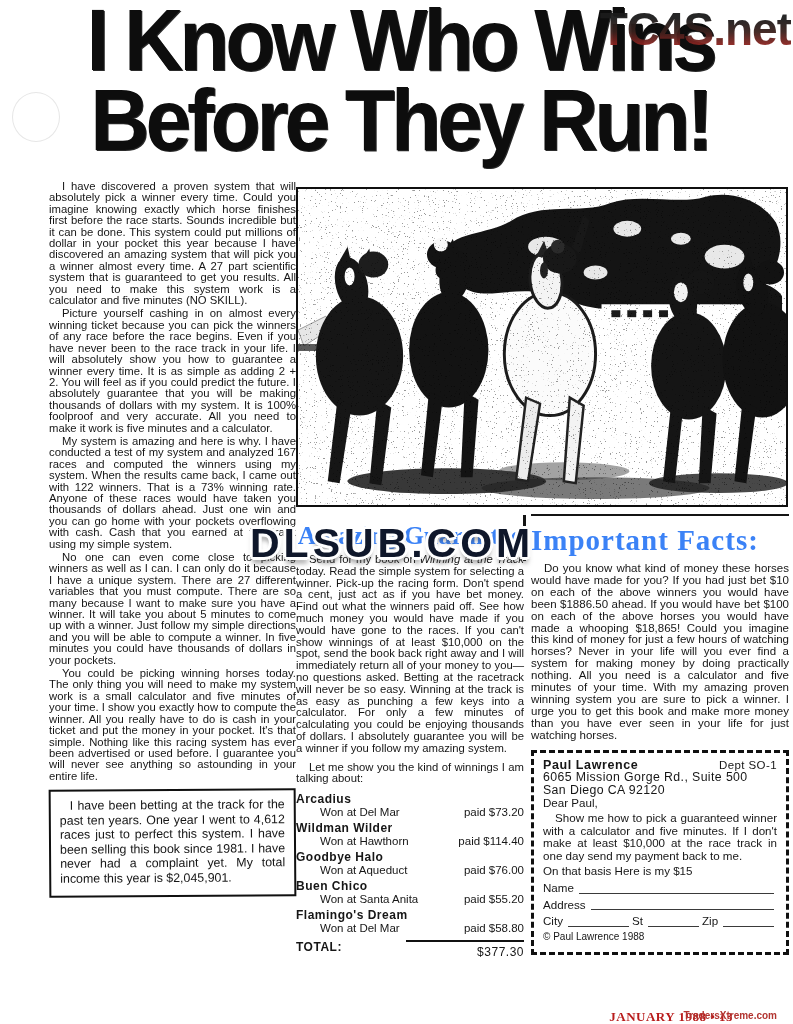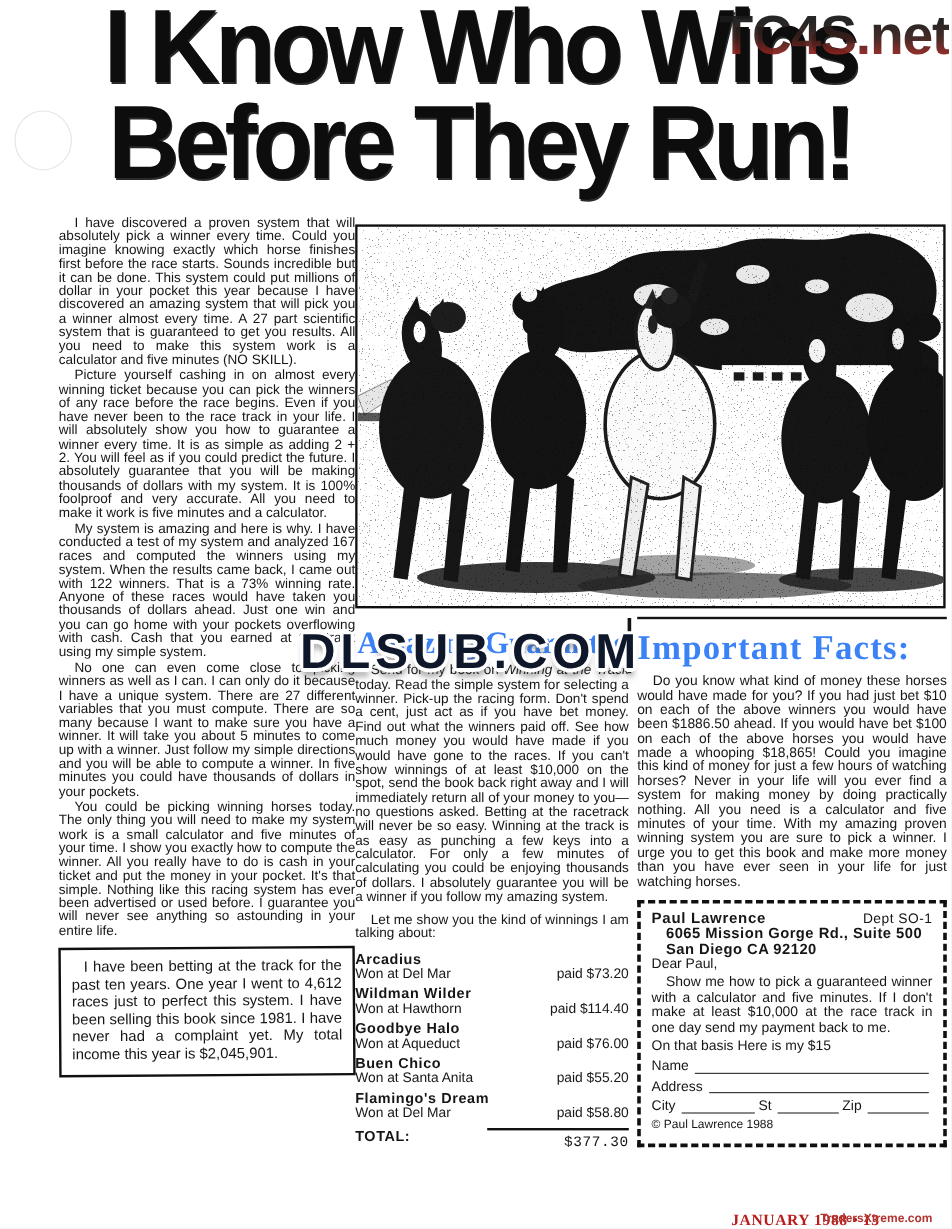--- a/index.html
+++ b/index.html
@@ -51,38 +51,38 @@
   }
   .photo svg { display:block; width:100%; height:100%; }
   .col-mid { position:absolute; left:296px; top:521px; width:228px; }
   .col-mid h2, .col-right h2 {
     font-family:"Liberation Serif", serif; font-weight:bold; color:#3b82f6; margin:0;
   }
   .col-mid h2 { font-size:26px; line-height:29px; text-align:center; margin-bottom:4px; }
   .col-mid p { font-size:11.3px; line-height:11.8px; text-align:justify; margin:0 0 7px 0; text-indent:13px; }
   .winnings { margin-top:6px; font-size:11.5px; }
   .win-name { font-weight:bold; font-size:12px; letter-spacing:.5px; margin-top:3px; }
-  .win-line { display:flex; justify-content:space-between; align-items:flex-end; }
+  .win-line { display:flex; justify-content:space-between; align-items:flex-end;padding-left:24px; }
   .win-paid { white-space:nowrap; }
   .total-row { display:flex; justify-content:space-between; margin-top:6px; font-weight:bold; font-size:12px; letter-spacing:.5px; }
-  .total-val { min-width:118px; text-align:right; border-top:2px solid #111; padding-top:3px; font-weight:normal;font-family:Liberation Mono, monospace; }
+  .total-val { min-width:118px; text-align:right; border-top:2px solid #111; padding-top:3px; font-weight:normal; }
   .col-right { position:absolute; left:531px; top:514px; width:258px; }
   .rule-top { border-top:2px solid #141414; margin-bottom:8px; position:relative; }
   .rule-tick { position:absolute; left:-8px; top:-1px; width:3px; height:46px; background:#141414; }
   .col-right h2 { font-size:29px; line-height:32px; letter-spacing:1px; margin-bottom:7px; }
   .col-right .facts-body { font-size:11.5px; line-height:11.9px; text-align:justify; margin:0; text-indent:13px; }
   
   .coupon {
     border:3px dashed #101010; margin-top:8px; padding:6px 9px 8px 9px;
     font-size:11.6px; line-height:12.8px;
   }
   .coupon-head { display:flex; justify-content:space-between; align-items:baseline; }
   .coupon-name { font-weight:bold; font-size:12.5px; letter-spacing:.6px; }
   .coupon-dept { font-size:11.5px; letter-spacing:.4px; }
-  .coupon-addr { font-weight:bold; font-size:12.3px; letter-spacing:.4px;margin-left:12px; }
+  .coupon-addr { font-weight:normal; font-size:12.3px; letter-spacing:.4px; }
   .coupon-body { margin:2px 0 2px 0; text-align:justify; text-indent:12px; }
   .form-row { display:flex; align-items:flex-end; margin-top:4px; }
   .form-row .lbl { white-space:nowrap; }
   .form-row .line { border-bottom:1.4px solid #3a3a3a; height:10px; margin:0 3px 1px 5px; }
   .line.grow1 { flex:1.2; } .line.grow2 { flex:2; } .line.grow3 { flex:1; }
   .copyright { margin-top:3px; font-size:10px; }
   
   .footer {
     position:absolute; right:60px; top:978px; z-index:6;
     font-family:"Liberation Serif", serif; font-weight:bold; font-size:13px; letter-spacing:.5px; color:#b91c1c;margin-top:31px;

